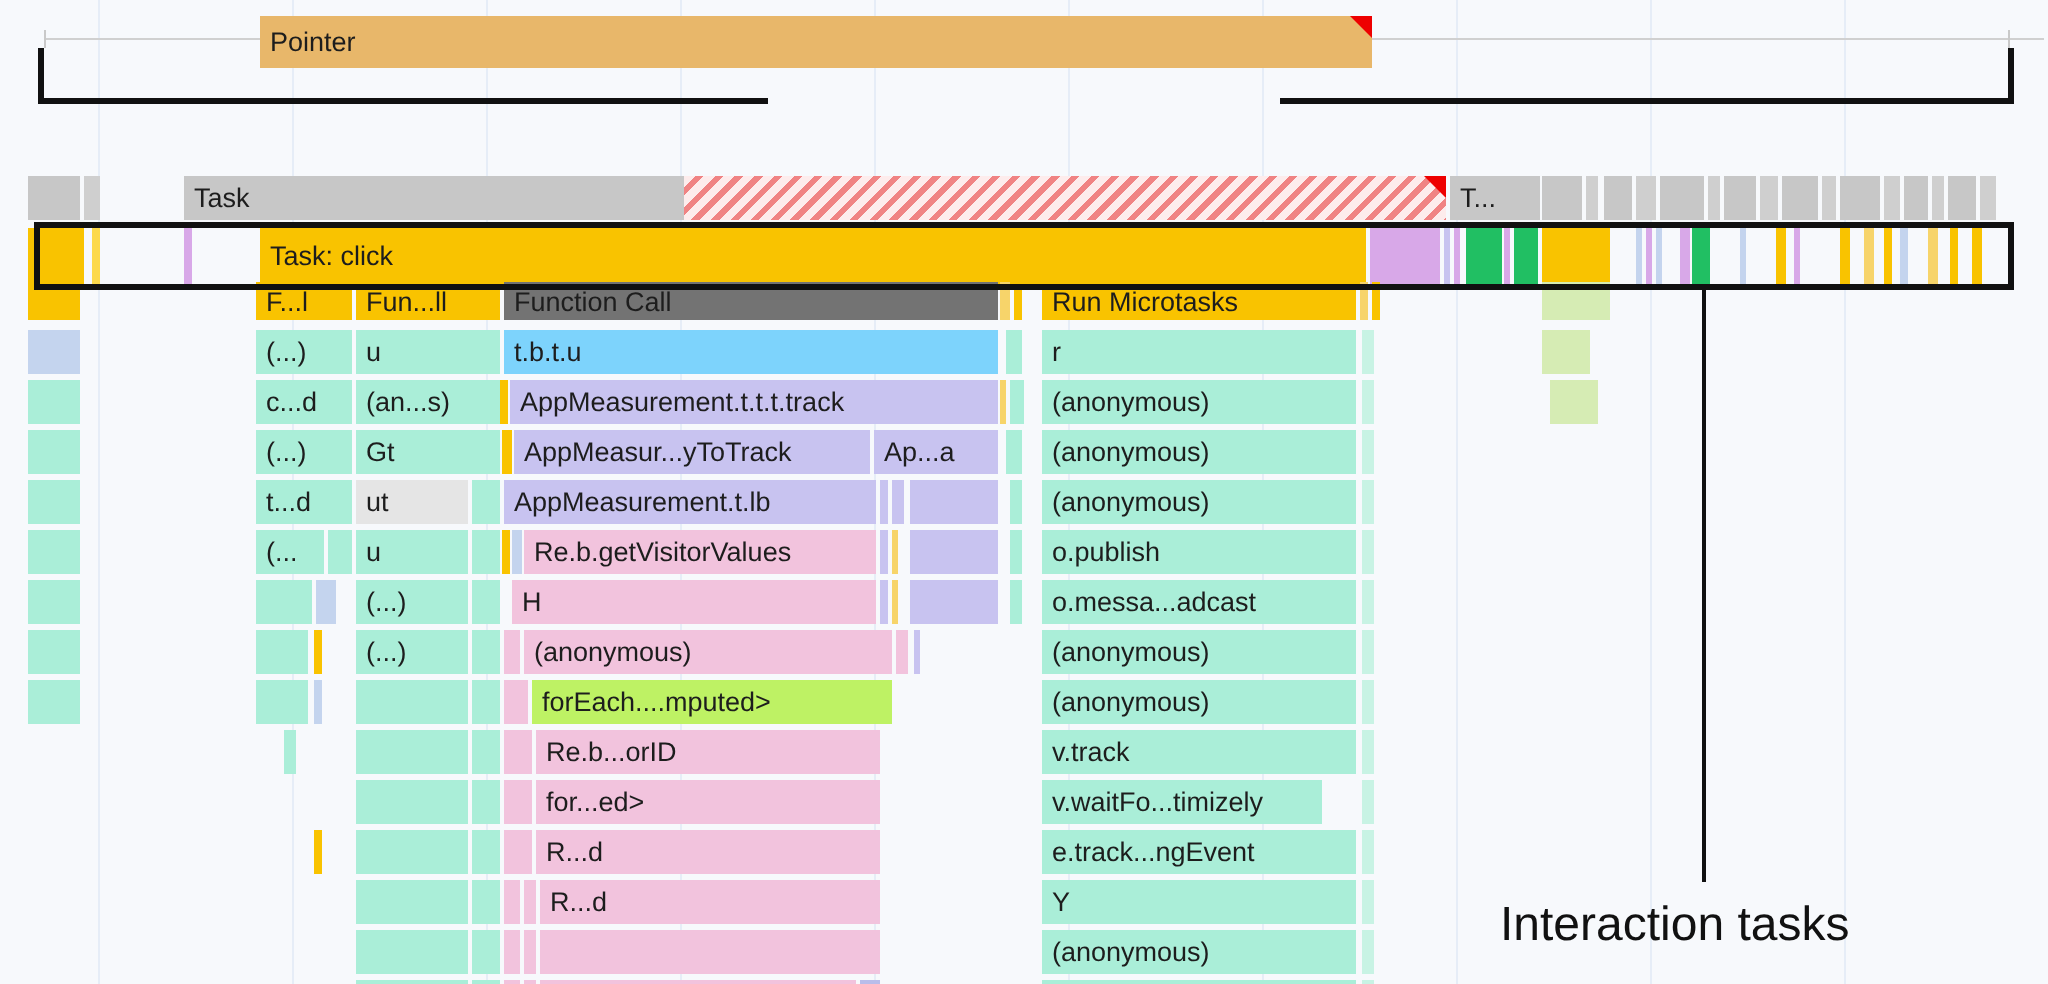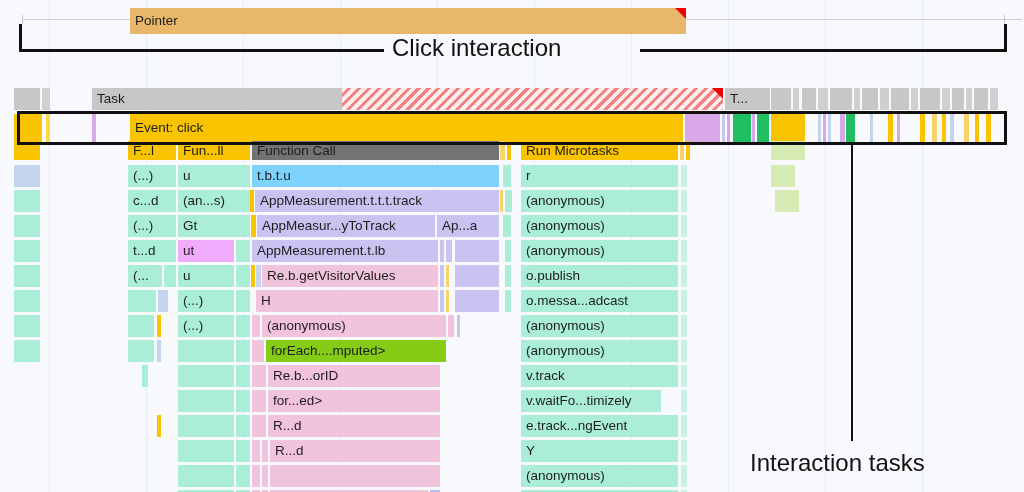--- a/index.html
+++ b/index.html
@@ -70,21 +70,20 @@
       <div class="box" style="left: 130px; top: 8px; width: 556px; height: 26px; background: rgb(232, 183, 106);">
         <span class="lbl">Pointer</span>
         <div class="redflag" style="right: 0px;"></div>
       </div>
     </div>
 
   <div class="ann-line" style="left:19px;top:24px;width:3px;height:28px;"></div>
   <div class="ann-line" style="left:19px;top:49px;width:365px;height:3px;"></div>
   <div class="ann-line" style="left:640px;top:49px;width:367px;height:3px;"></div>
   <div class="ann-line" style="left:1004px;top:24px;width:3px;height:28px;"></div>
-  <div class="ann-text" style="left:392px;top:48px;transform:translateY(-50%);">Click interaction</div>
 
   <div id="main-rows">
       <div class="box" style="left: 14px; top: 88px; width: 26px; height: 22px; background: rgb(199, 199, 199);"></div>
       <div class="box" style="left: 42px; top: 88px; width: 8px; height: 22px; background: rgb(207, 207, 207);"></div>
       <div class="box" style="left: 92px; top: 88px; width: 250px; height: 22px; background: rgb(199, 199, 199);">
         <span class="lbl">Task</span>
       </div>
       <div class="box hatch" style="left: 342px; top: 88px; width: 381px; height: 22px;">
         <div class="redflag" style="right: 0px;"></div>
       </div>
@@ -104,21 +103,21 @@
       <div class="box" style="left: 920px; top: 88px; width: 20px; height: 22px; background: rgb(199, 199, 199);"></div>
       <div class="box" style="left: 942px; top: 88px; width: 8px; height: 22px; background: rgb(207, 207, 207);"></div>
       <div class="box" style="left: 952px; top: 88px; width: 12px; height: 22px; background: rgb(199, 199, 199);"></div>
       <div class="box" style="left: 966px; top: 88px; width: 6px; height: 22px; background: rgb(207, 207, 207);"></div>
       <div class="box" style="left: 974px; top: 88px; width: 14px; height: 22px; background: rgb(199, 199, 199);"></div>
       <div class="box" style="left: 990px; top: 88px; width: 8px; height: 22px; background: rgb(207, 207, 207);"></div>
       <div class="box" style="left: 14px; top: 114px; width: 28px; height: 28px; background: rgb(249, 195, 0);"></div>
       <div class="box" style="left: 46px; top: 114px; width: 4px; height: 28px; background: rgb(252, 217, 75);"></div>
       <div class="box" style="left: 92px; top: 114px; width: 4px; height: 28px; background: rgb(216, 168, 232);"></div>
       <div class="box" style="left: 130px; top: 114px; width: 553px; height: 28px; background: rgb(249, 195, 0);">
-        <span class="lbl">Event: click</span>
+        <span class="lbl">Task: click</span>
       </div>
       <div class="box" style="left: 685px; top: 114px; width: 35px; height: 28px; background: rgb(216, 168, 232);"></div>
       <div class="box" style="left: 722px; top: 114px; width: 3px; height: 28px; background: rgb(200, 195, 240);"></div>
       <div class="box" style="left: 727px; top: 114px; width: 3px; height: 28px; background: rgb(216, 168, 232);"></div>
       <div class="box" style="left: 733px; top: 114px; width: 18px; height: 28px; background: rgb(33, 191, 99);"></div>
       <div class="box" style="left: 752px; top: 114px; width: 3px; height: 28px; background: rgb(216, 168, 232);"></div>
       <div class="box" style="left: 757px; top: 114px; width: 12px; height: 28px; background: rgb(33, 191, 99);"></div>
       <div class="box" style="left: 771px; top: 114px; width: 34px; height: 28px; background: rgb(249, 195, 0);"></div>
       <div class="box" style="left: 818px; top: 114px; width: 3px; height: 28px; background: rgb(196, 212, 238);"></div>
       <div class="box" style="left: 823px; top: 114px; width: 3px; height: 28px; background: rgb(216, 168, 232);"></div>
@@ -203,21 +202,21 @@
       </div>
       <div class="box" style="left: 503px; top: 215px; width: 8px; height: 22px; background: rgb(170, 238, 216);"></div>
       <div class="box" style="left: 521px; top: 215px; width: 157px; height: 22px; background: rgb(170, 238, 216);">
         <span class="lbl">(anonymous)</span>
       </div>
       <div class="box" style="left: 681px; top: 215px; width: 6px; height: 22px; background: rgb(200, 243, 228);"></div>
       <div class="box" style="left: 14px; top: 240px; width: 26px; height: 22px; background: rgb(170, 238, 216);"></div>
       <div class="box" style="left: 128px; top: 240px; width: 48px; height: 22px; background: rgb(170, 238, 216);">
         <span class="lbl">t...d</span>
       </div>
-      <div class="box" style="left: 178px; top: 240px; width: 56px; height: 22px; background: #f0abfc;">
+      <div class="box" style="left: 178px; top: 240px; width: 56px; height: 22px; background: #e5e5e5;">
         <span class="lbl">ut</span>
       </div>
       <div class="box" style="left: 236px; top: 240px; width: 14px; height: 22px; background: rgb(170, 238, 216);"></div>
       <div class="box" style="left: 252px; top: 240px; width: 186px; height: 22px; background: rgb(200, 195, 240);">
         <span class="lbl">AppMeasurement.t.lb</span>
       </div>
       <div class="box" style="left: 440px; top: 240px; width: 4px; height: 22px; background: rgb(200, 195, 240);"></div>
       <div class="box" style="left: 446px; top: 240px; width: 6px; height: 22px; background: rgb(200, 195, 240);"></div>
       <div class="box" style="left: 455px; top: 240px; width: 44px; height: 22px; background: rgb(200, 195, 240);"></div>
       <div class="box" style="left: 505px; top: 240px; width: 6px; height: 22px; background: rgb(170, 238, 216);"></div>
@@ -281,21 +280,21 @@
       <div class="box" style="left: 521px; top: 315px; width: 157px; height: 22px; background: rgb(170, 238, 216);">
         <span class="lbl">(anonymous)</span>
       </div>
       <div class="box" style="left: 681px; top: 315px; width: 6px; height: 22px; background: rgb(200, 243, 228);"></div>
       <div class="box" style="left: 14px; top: 340px; width: 26px; height: 22px; background: rgb(170, 238, 216);"></div>
       <div class="box" style="left: 128px; top: 340px; width: 26px; height: 22px; background: rgb(170, 238, 216);"></div>
       <div class="box" style="left: 157px; top: 340px; width: 4px; height: 22px; background: rgb(196, 212, 238);"></div>
       <div class="box" style="left: 178px; top: 340px; width: 56px; height: 22px; background: rgb(170, 238, 216);"></div>
       <div class="box" style="left: 236px; top: 340px; width: 14px; height: 22px; background: rgb(170, 238, 216);"></div>
       <div class="box" style="left: 252px; top: 340px; width: 12px; height: 22px; background: rgb(242, 195, 221);"></div>
-      <div class="box" style="left: 266px; top: 340px; width: 180px; height: 22px; background: #84cc16;">
+      <div class="box" style="left: 266px; top: 340px; width: 180px; height: 22px; background: #bef264;">
         <span class="lbl">forEach....mputed&gt;</span>
       </div>
       <div class="box" style="left: 521px; top: 340px; width: 157px; height: 22px; background: rgb(170, 238, 216);">
         <span class="lbl">(anonymous)</span>
       </div>
       <div class="box" style="left: 681px; top: 340px; width: 6px; height: 22px; background: rgb(200, 243, 228);"></div>
       <div class="box" style="left: 142px; top: 365px; width: 6px; height: 22px; background: rgb(170, 238, 216);"></div>
       <div class="box" style="left: 178px; top: 365px; width: 56px; height: 22px; background: rgb(170, 238, 216);"></div>
       <div class="box" style="left: 236px; top: 365px; width: 14px; height: 22px; background: rgb(170, 238, 216);"></div>
       <div class="box" style="left: 252px; top: 365px; width: 14px; height: 22px; background: rgb(242, 195, 221);"></div>

